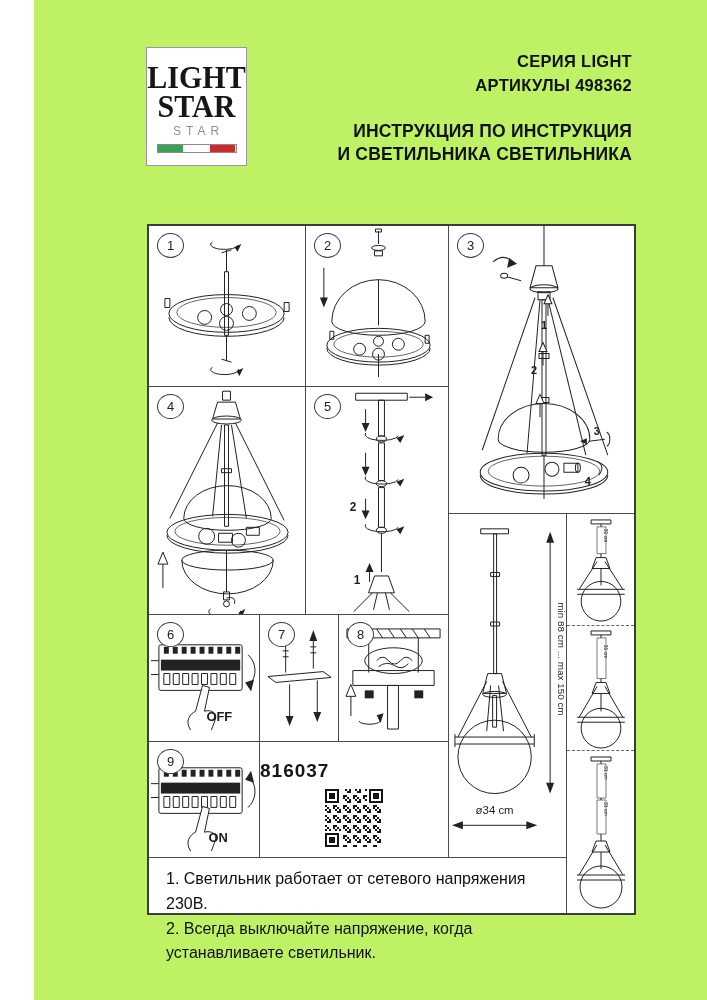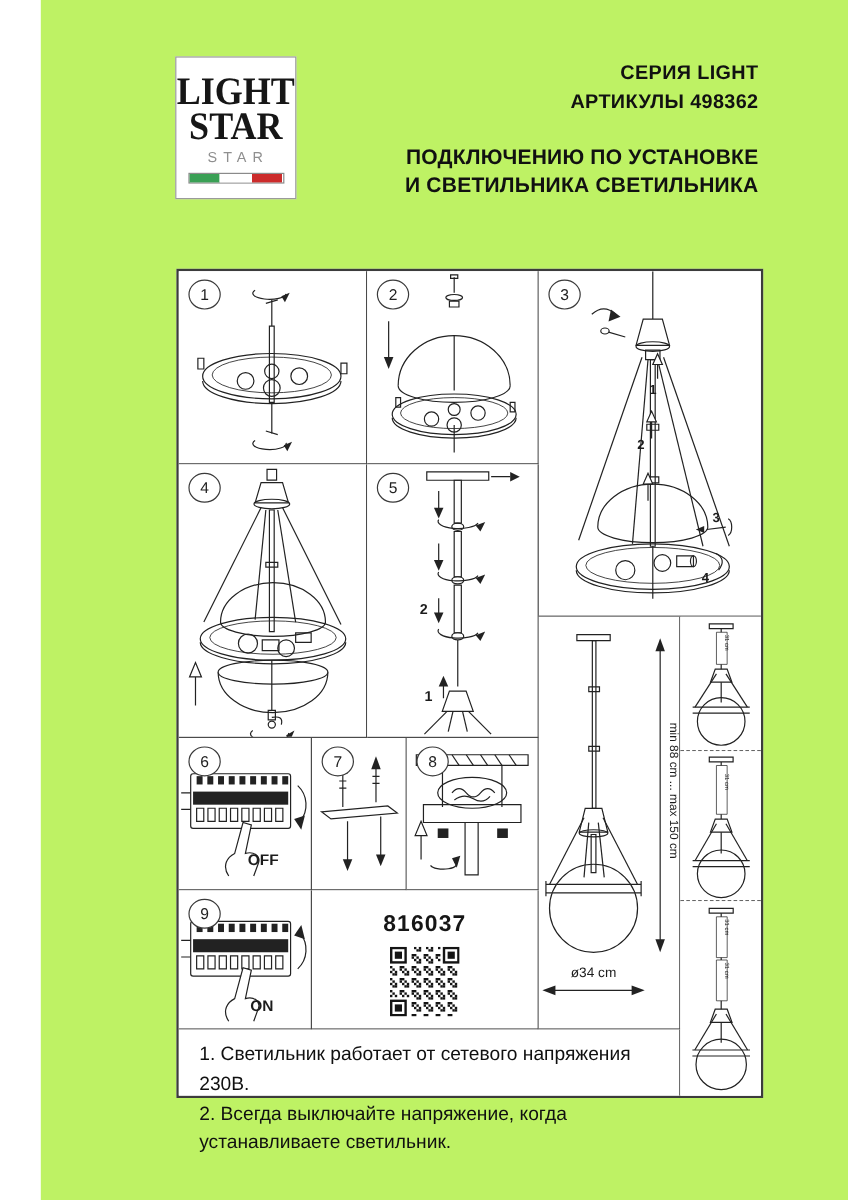--- a/index.html
+++ b/index.html
@@ -27,21 +27,21 @@
   .bb{border-bottom:1px solid #4a4a4a;}
   .num{position:absolute;left:8px;top:7px;width:25px;height:23px;border:1.4px solid #3a3a3a;
        border-radius:50%;display:flex;align-items:center;justify-content:center;
        font-size:13px;color:#222;background:#fff;z-index:2;}
   svg.art{position:absolute;left:0;top:0;width:100%;height:100%;}
   svg.art *{vector-effect:non-scaling-stroke;}
   .lbl{font-family:"Liberation Sans",sans-serif;font-weight:bold;fill:#1c1c1c;}
   
   .rc-dash{border-bottom:1px dashed #666;}
   
-  .qr-article{margin-top:18px;text-align:center;font-size:19px;font-weight:bold;
+  .qr-article{margin-top:18px;text-align:left;font-size:19px;font-weight:bold;
               letter-spacing:1px;color:#161616;}
   .qr-svg{display:block;margin:7px auto 0;width:58px;height:58px;}
   
   .footer{font-size:16px;line-height:1.55;padding:9px 0 0 17px;color:#101010;}
 </style>
 </head>
 <body>
 
 <div id="page">
 
@@ -53,21 +53,21 @@
       <div class="g"></div>
       <div class="w"></div>
       <div class="r"></div>
     </div>
   </div>
 
   <div class="title-block">
     <div class="series">СЕРИЯ LIGHT</div>
     <div class="article">АРТИКУЛЫ 498362</div>
     <div class="instr">
-      <div>ПОДКЛЮЧЕНИЮ ПО УСТАНОВКЕ</div>
+      <div>ИНСТРУКЦИЯ ПО ИНСТРУКЦИЯ</div>
       <div>И СВЕТИЛЬНИКА СВЕТИЛЬНИКА</div>
     </div>
   </div>
 
   <div id="main">
 
     <div class="cell br bb" style="left:0;top:0;width:157px;height:161px;">
       <div class="num">1</div>
       <svg class="art" viewBox="0 0 157 161" stroke="#222" stroke-width="1" fill="none">
         <path d="M64,16 a14,5 0 1 0 26,3"></path>

